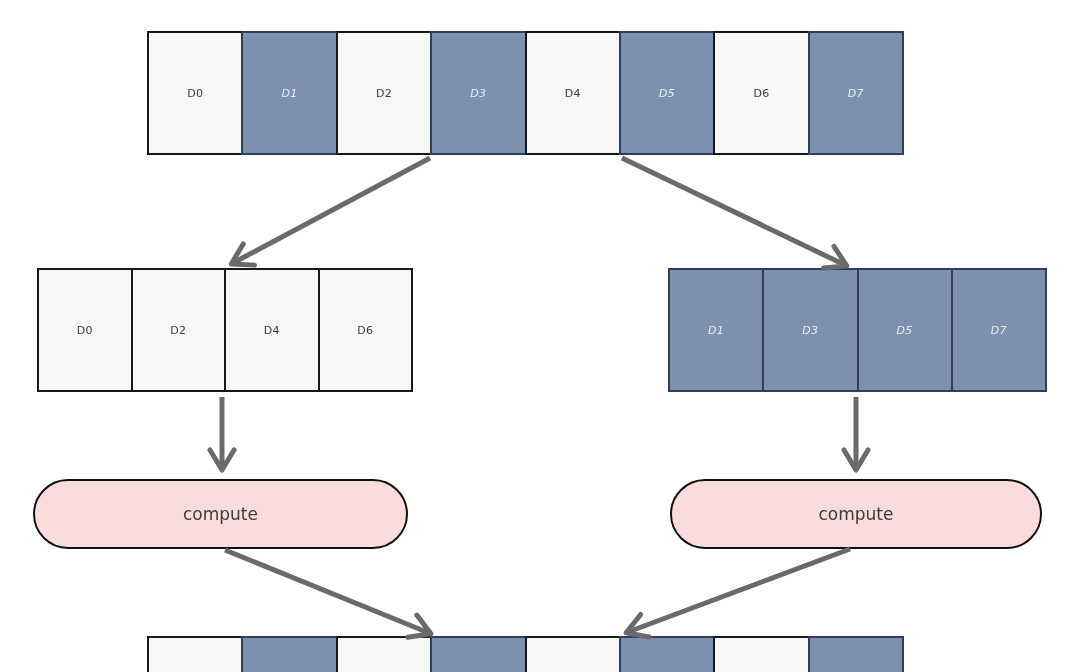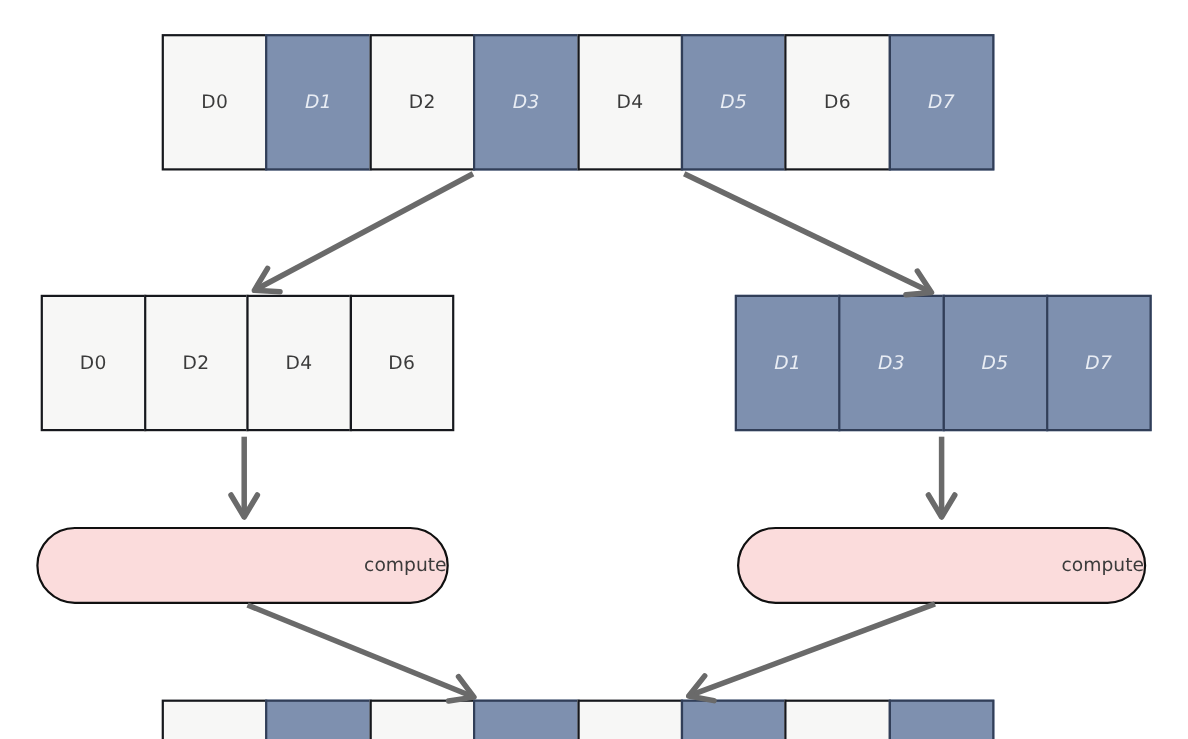--- a/index.html
+++ b/index.html
@@ -25,21 +25,21 @@
 
   .cell-row {
     position: absolute;
     display: flex;
   }
   .cell {
     flex: 1 1 0;
     display: flex;
     align-items: center;
     justify-content: center;
-    font-size: 17px;
+    font-size: 11px;
     letter-spacing: 0.3px;
   }
   .cell + .cell { margin-left: -2px; }
   .cell.light {
     background: var(--cell-light);
     border: 2px solid var(--cell-border-light);
     color: var(--text-dark);
   }
   .cell.dark {
     background: var(--cell-dark);
@@ -54,21 +54,21 @@
   #bottom-row { left: 147px; top: 636px; width: 757px; height: 124px; }
 
   .compute {
     position: absolute;
     height: 70px;
     background: var(--compute-fill);
     border: 2.5px solid var(--compute-border);
     border-radius: 35px;
     display: flex;
     align-items: center;
-    justify-content: flex-end;
+    justify-content: center;
     font-size: 17px;
     color: var(--text-dark);
   }
   #compute-left  { left:  33px; top: 479px; width: 375px; }
   #compute-right { left: 670px; top: 479px; width: 372px; }
 
   #arrows {
     position: absolute;
     left: 0; top: 0;
     width: 1080px; height: 672px;

